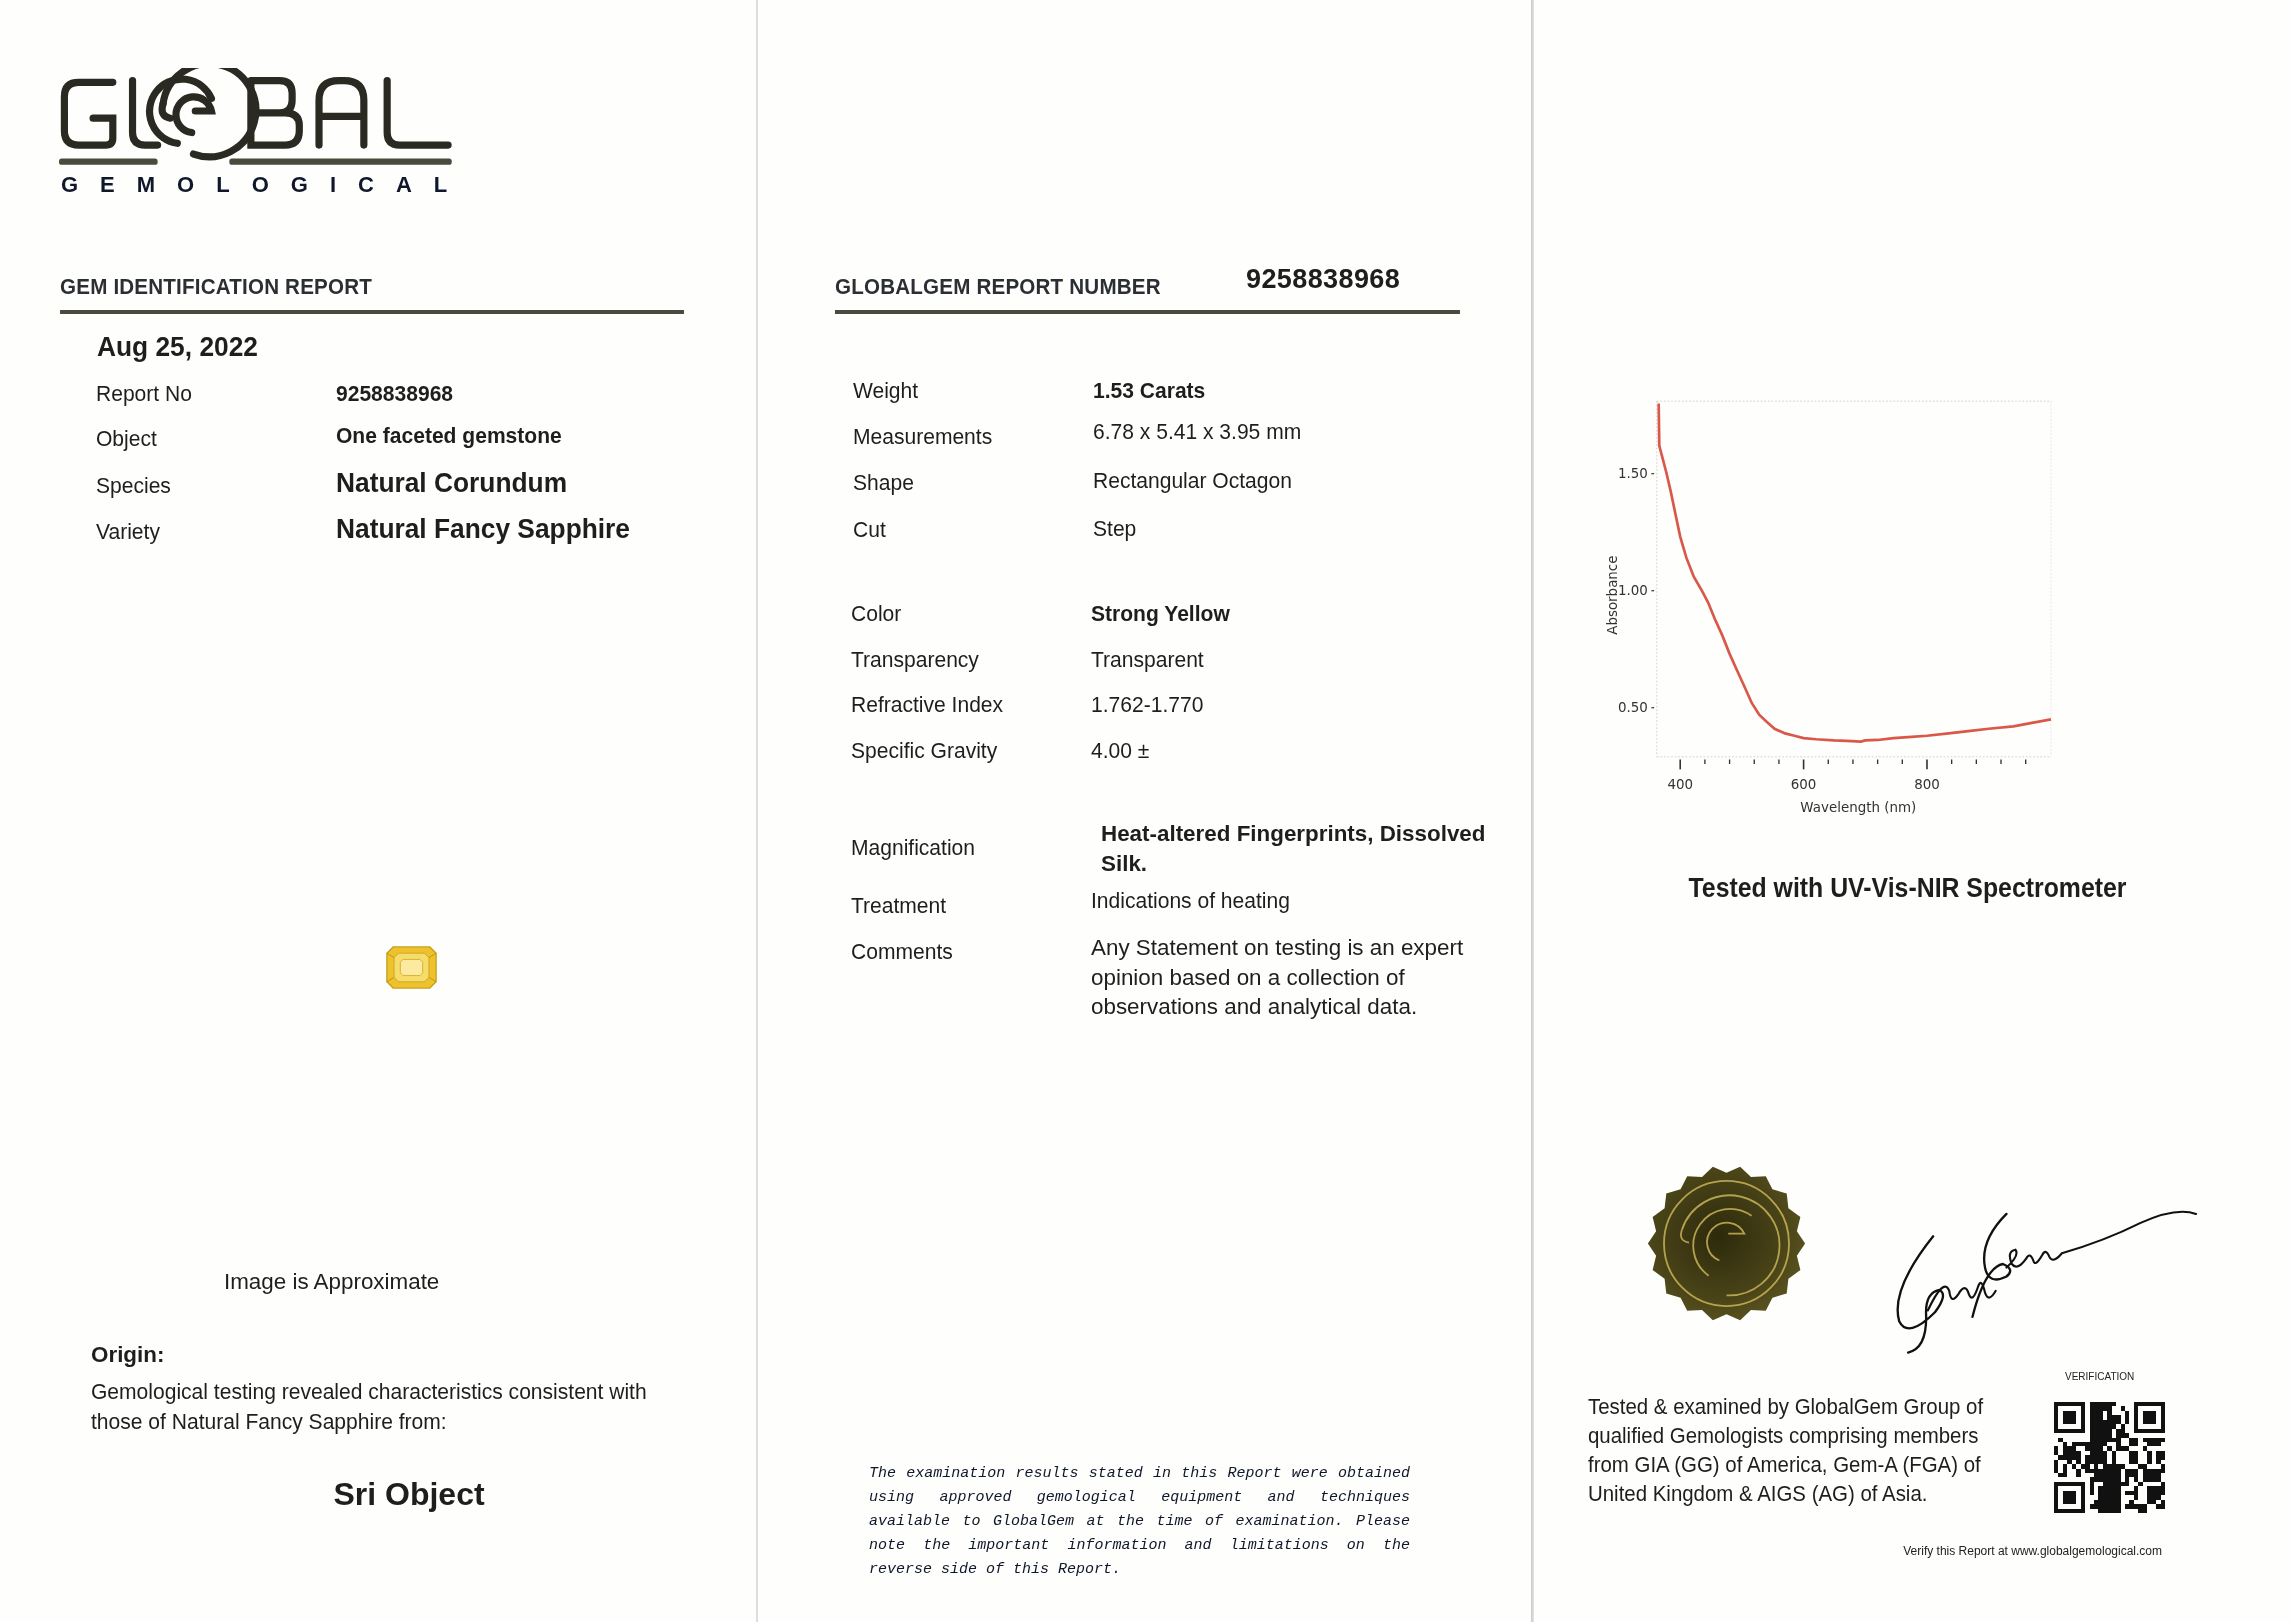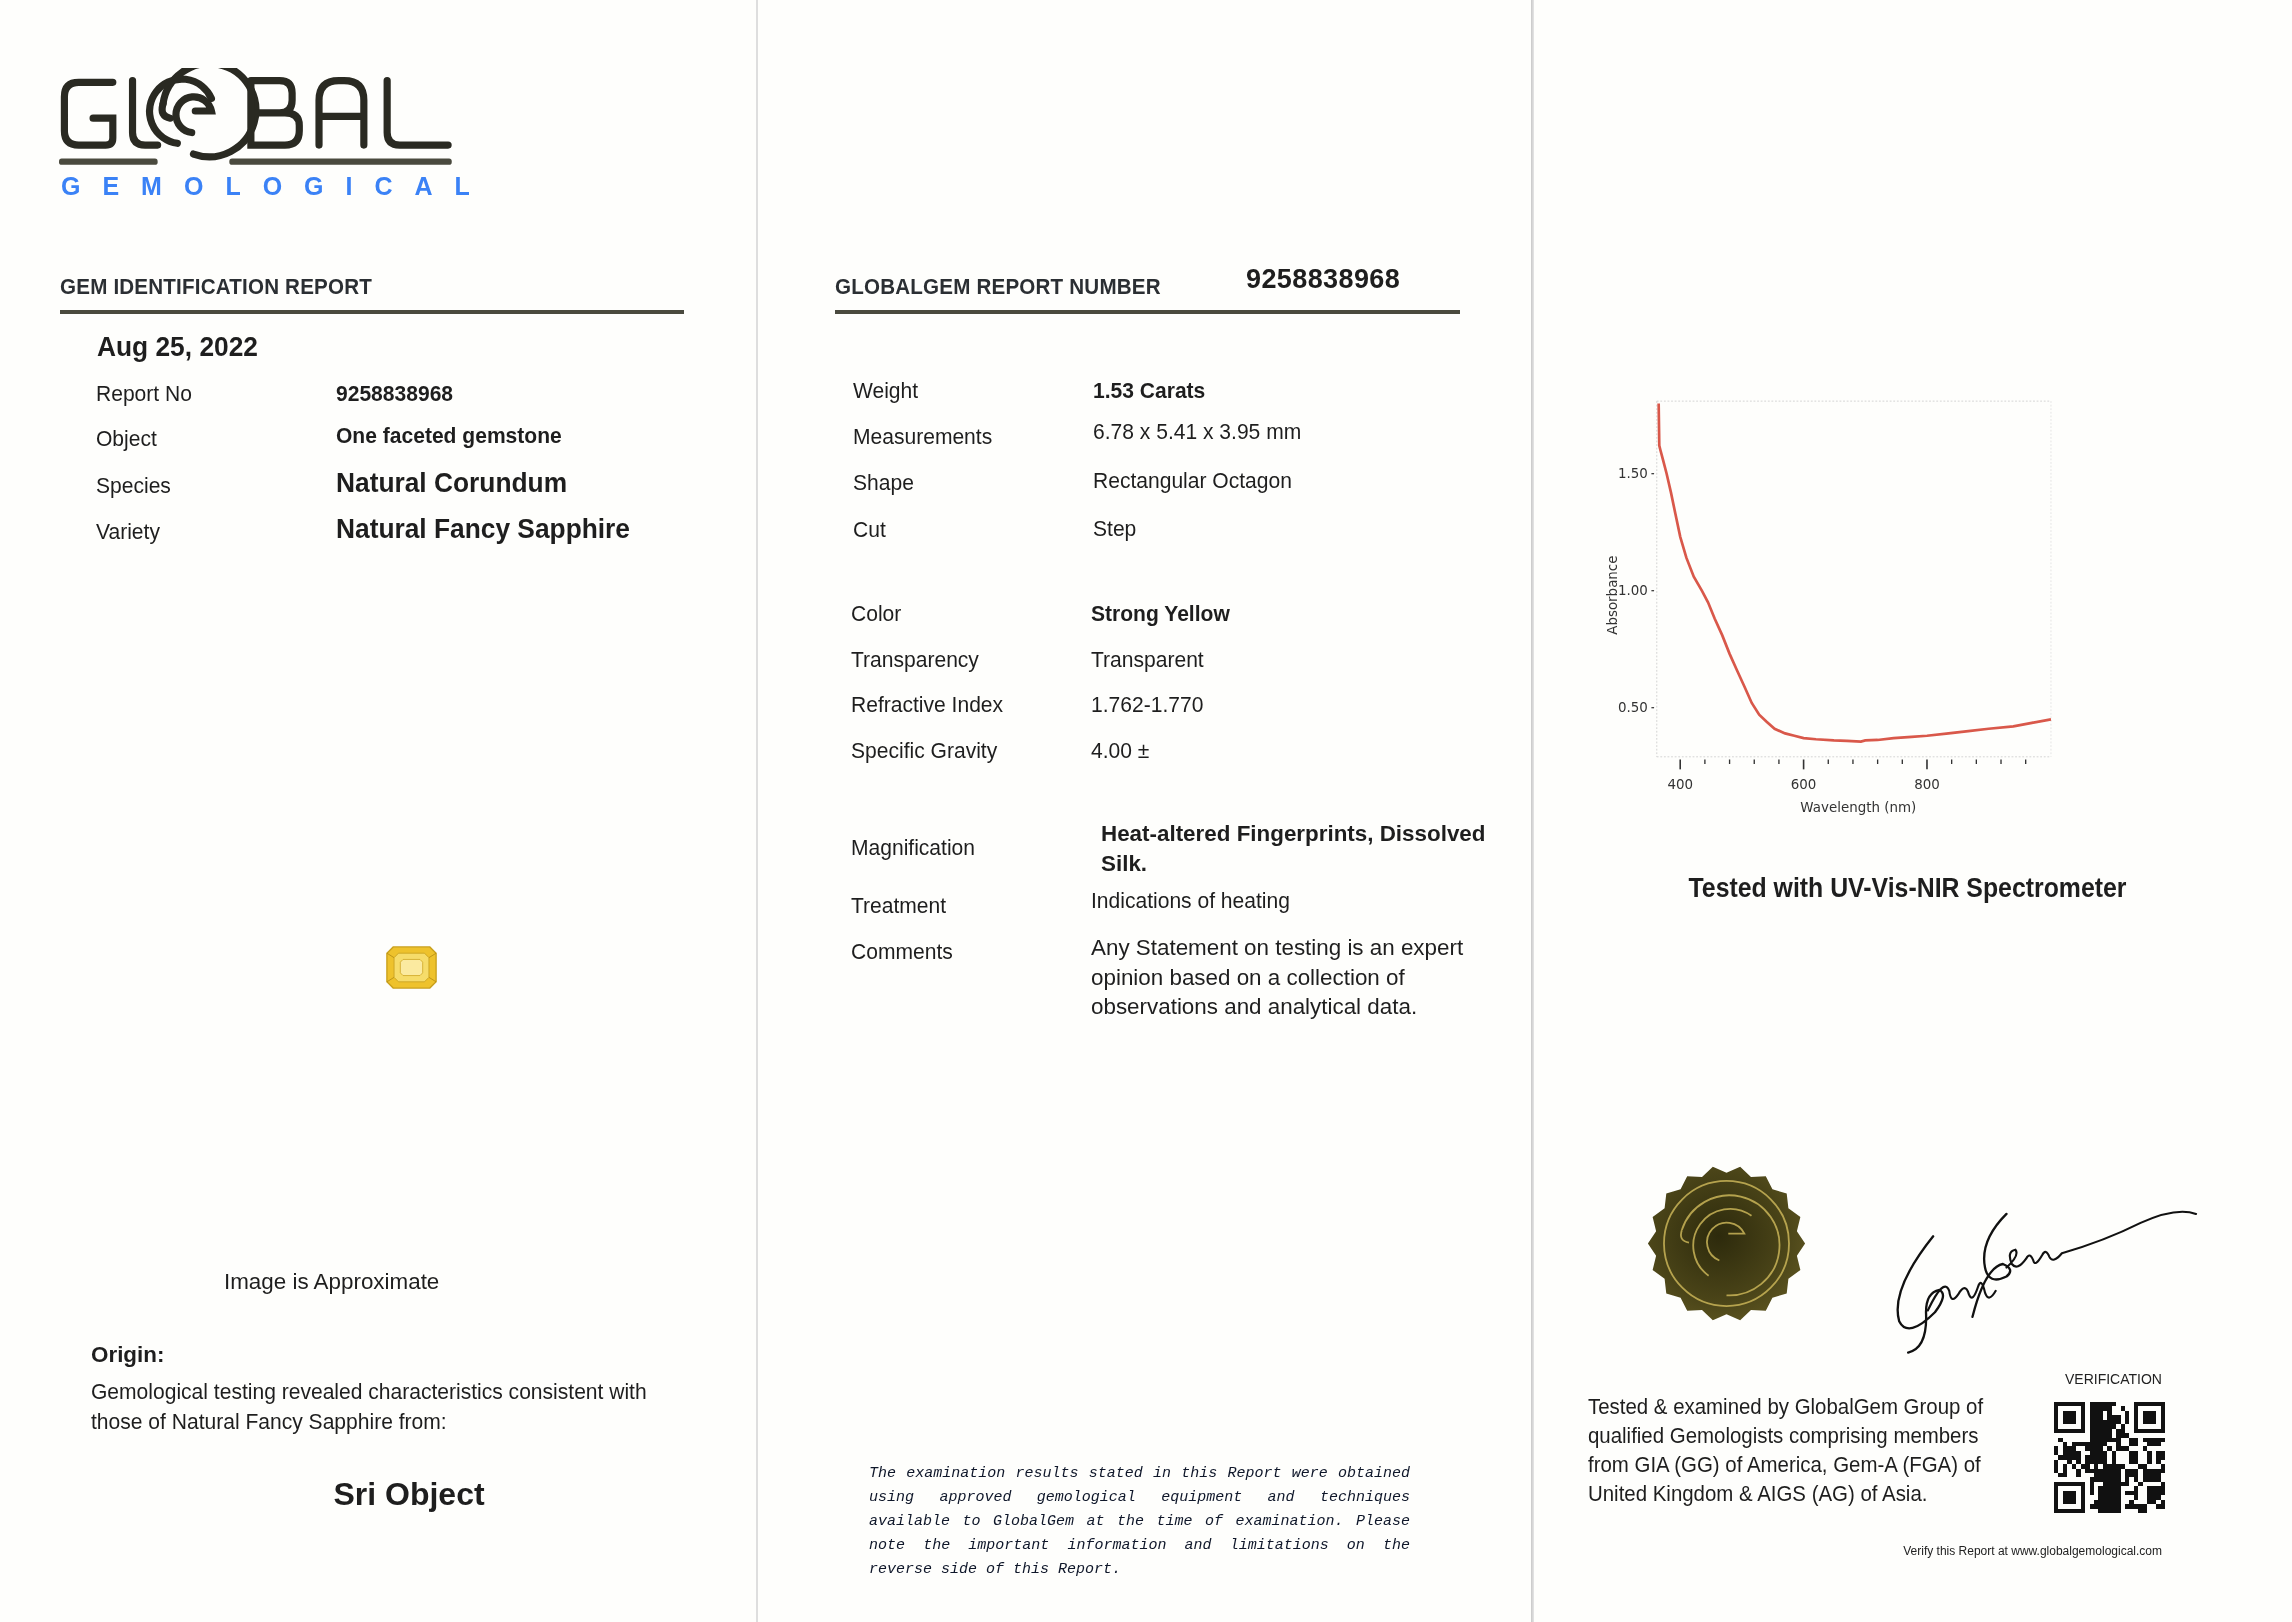--- a/index.html
+++ b/index.html
@@ -45,21 +45,21 @@
         <path d="M214 14 V86 H252 Q268 86 268 70 V64 Q268 50 252 50 H214 M214 14 H246 Q260 14 260 28 V36 Q260 50 246 50"></path>
 
         <path d="M290 86 V36 Q290 14 312 14 H318 Q340 14 340 36 V86 M290 54 H340"></path>
 
         <path d="M366 14 V72 Q366 86 380 86 H434"></path>
       </g>
       <rect x="0" y="101" width="110" height="7" rx="3" fill="#4a4a3e"></rect>
       <rect x="190" y="101" width="248" height="7" rx="3" fill="#4a4a3e"></rect>
     </svg>
   </div>
-  <div class="abs" style="left:61px; top:172px; width:394px; font-size:25px; font-weight:bold; letter-spacing:22px; color:#3b82f6;">GEMOLOGICAL</div>
+  <div class="abs" style="left:61px; top:172px; width:394px; font-size:22px; font-weight:bold; letter-spacing:22px; color:#0f172a;">GEMOLOGICAL</div>
 
   <div class="abs heading" style="left:60px; top:274px;">GEM IDENTIFICATION REPORT</div>
   <div class="rule" style="left:60px; top:310px; width:624px;"></div>
 
   <div class="abs" style="left:97px; top:331px; font-size:28px; font-weight:bold; color:#1e1e1e; transform:scaleX(0.94); transform-origin:left;">Aug 25, 2022</div>
 
   <div>
     <div class="abs lbl" style="left:96px; top:381px;">Report No</div>
     <div class="abs val b" style="left:336px; top:381px;">9258838968</div>
 
@@ -203,21 +203,21 @@
     <svg width="336" height="152" viewBox="0 0 375 170">
       <path d="M68 35 Q20 95 30 130 Q40 150 70 120 Q85 100 75 95 Q60 98 60 120 Q62 160 40 165" fill="none" stroke="#111" stroke-width="2.6" stroke-linecap="round"></path>
       <path d="M62 118 Q80 80 86 96 Q88 112 96 100 Q104 86 108 100 Q112 110 118 92 Q122 80 126 98 Q130 110 138 96" fill="none" stroke="#111" stroke-width="2.4" stroke-linecap="round"></path>
       <path d="M150 10 Q120 40 126 70 Q130 90 150 80 Q160 72 146 66 Q126 70 112 125" fill="none" stroke="#111" stroke-width="2.6" stroke-linecap="round"></path>
       <path d="M150 70 Q165 56 160 50 Q150 52 156 66 Q162 74 172 60 Q176 52 180 62 Q182 70 190 56 Q194 48 198 58 Q202 66 212 54 Q260 40 300 20 Q340 2 362 10" fill="none" stroke="#111" stroke-width="2.4" stroke-linecap="round"></path>
     </svg>
   </div>
 
   <div class="abs" style="left:1588px; top:1393px; width:448px; font-size:21.5px; line-height:29px; transform:scaleX(0.95); transform-origin:left;">Tested &amp; examined by GlobalGem Group of qualified Gemologists comprising members from GIA (GG) of America, Gem-A (FGA) of United Kingdom &amp; AIGS (AG) of Asia.</div>
 
-  <div class="abs" style="left:2065px; top:1371px; font-size:14px; color:#222;">VERIFICATION</div>
+  <div class="abs" style="left:2065px; top:1371px; font-size:10px; color:#222;">VERIFICATION</div>
 
   <div class="abs" style="left:2054px; top:1402px; width:111px; height:111px;">
     <svg id="qr" width="111" height="111" viewBox="0 0 25 25" shape-rendering="crispEdges">
         <rect x="0" y="0" width="1" height="1" fill="#111"></rect>
         <rect x="1" y="0" width="1" height="1" fill="#111"></rect>
         <rect x="2" y="0" width="1" height="1" fill="#111"></rect>
         <rect x="3" y="0" width="1" height="1" fill="#111"></rect>
         <rect x="4" y="0" width="1" height="1" fill="#111"></rect>
         <rect x="5" y="0" width="1" height="1" fill="#111"></rect>
         <rect x="6" y="0" width="1" height="1" fill="#111"></rect>

